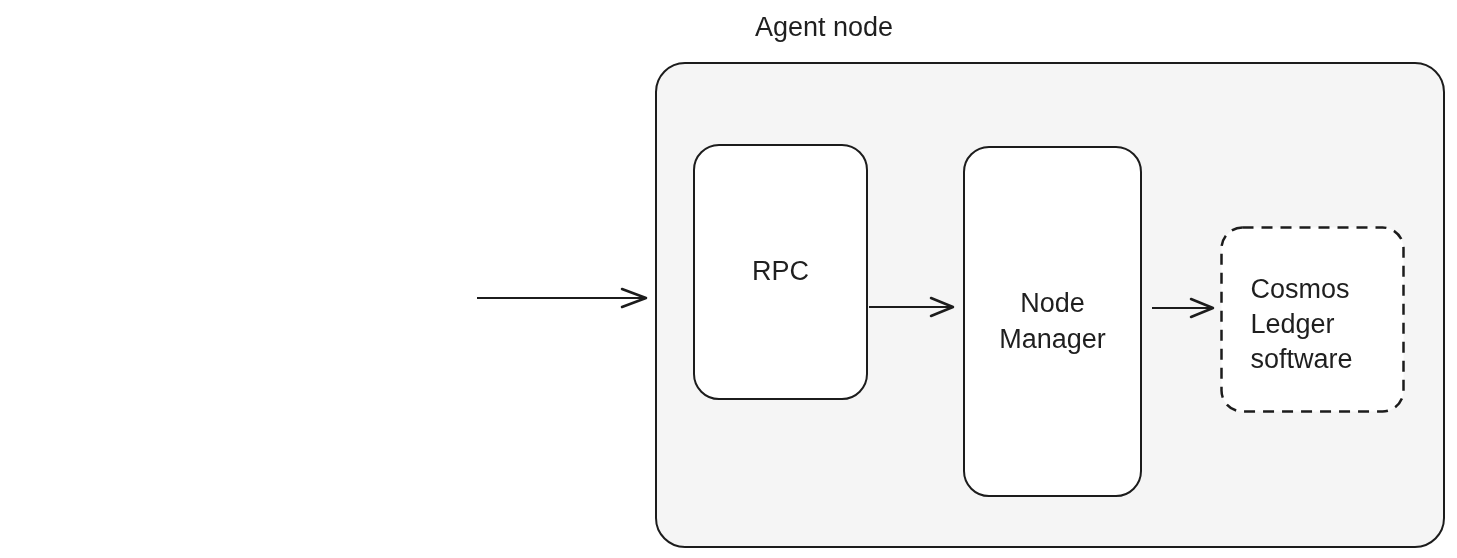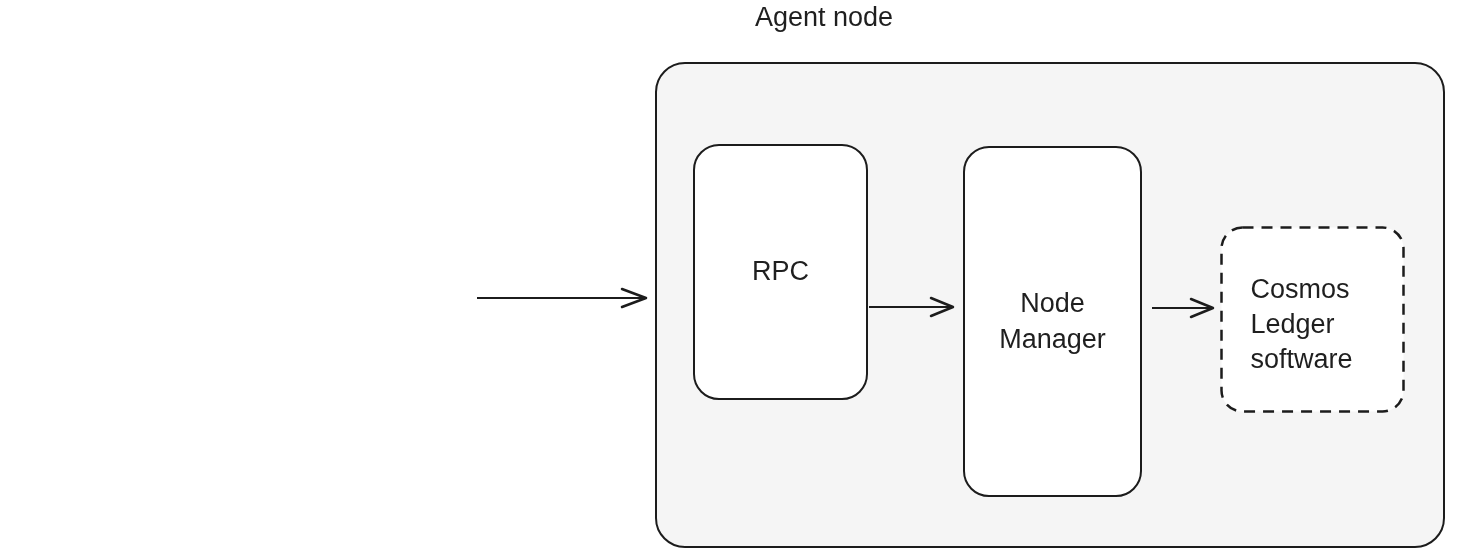--- a/index.html
+++ b/index.html
@@ -46,21 +46,21 @@
     top: 62px;
     width: 790px;
     height: 486px;
     background: #f5f5f5;
     border: 2px solid #1c1c1c;
     border-radius: 30px;
   }
   #agent-title {
     position: absolute;
     left: 755px;
-    top: 2px;
+    top: 12px;
     font-size: 27px;
     white-space: nowrap;
   }
   #rpc-box {
     left: 693px;
     top: 144px;
     width: 175px;
     height: 256px;
     background: #ffffff;
     border: 2px solid #1c1c1c;

